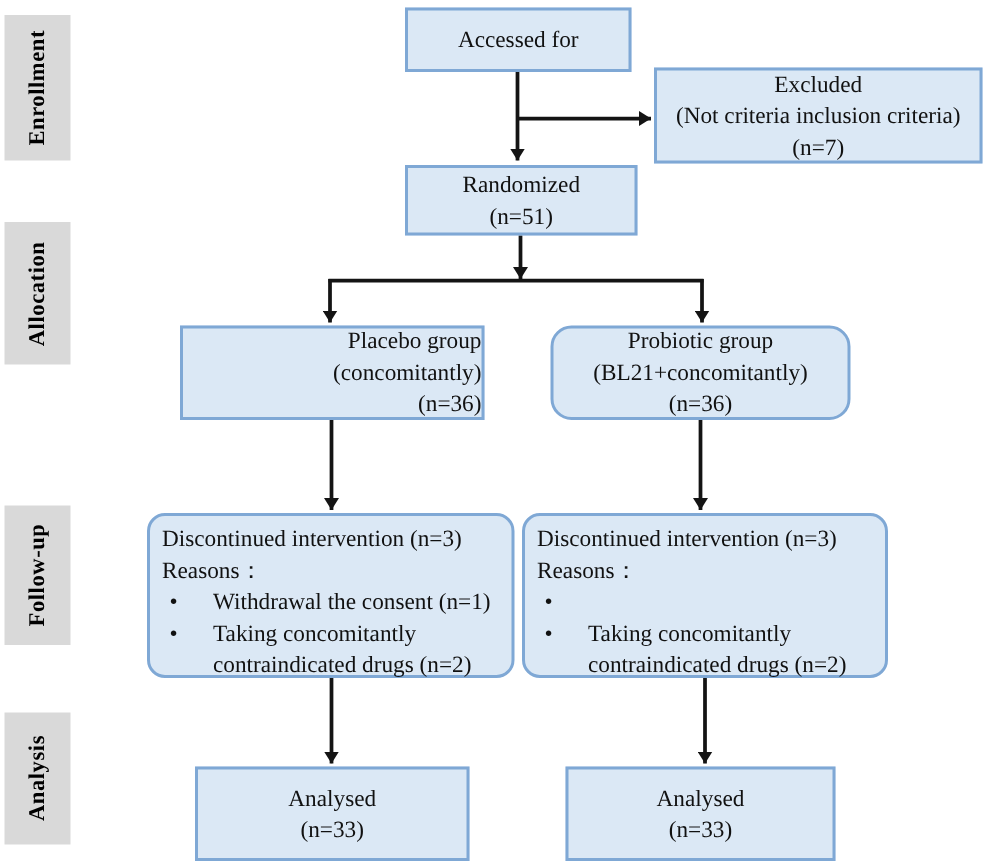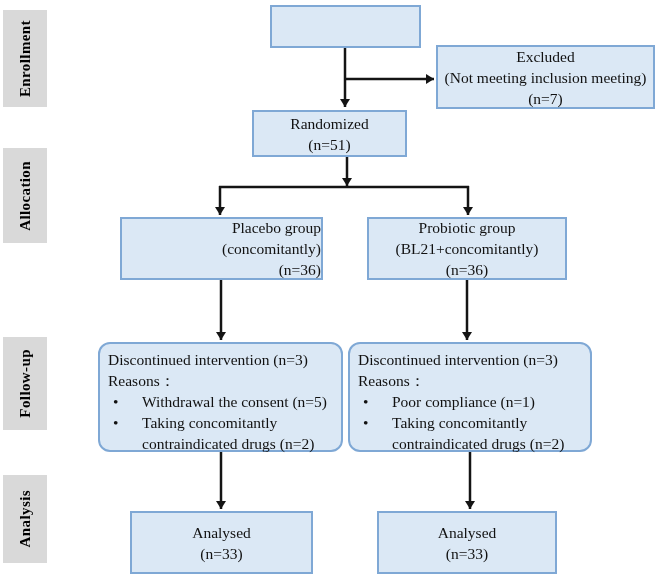--- a/index.html
+++ b/index.html
@@ -27,23 +27,23 @@
     display:flex; flex-direction:column; align-items:center; justify-content:center;
     text-align:center;
   }
   .box.list { padding:5px 8px 4px 8px;border-radius:12px; }
   .bullet-row { display:flex; margin-left:5px; }
   .bullet-dot { flex:0 0 29px; width:29px; }
 
   
   #bx-accessed   { left:270px; top:5px;   width:151px; height:43px; }
   #bx-excluded   { left:436px; top:45px;  width:219px; height:64px; }
-  #bx-randomized { left:252px; top:110px; width:155px; height:47px; }
+  #bx-randomized { left:270px; top:110px; width:155px; height:47px; }
   #bx-placebo    { left:120px; top:217px; width:203px; height:63px;align-items:flex-end; }
-  #bx-probiotic  { left:367px; top:217px; width:200px; height:63px; }
+  #bx-probiotic  { left:367px; top:217px; width:200px; height:63px;border-radius:14px; }
   #bx-fu-left    { left:98px;  top:342px; width:245px; height:110px; }
   #bx-fu-right   { left:348px; top:342px; width:244px; height:110px; }
   #bx-an-left    { left:130px; top:511px; width:183px; height:63px; }
   #bx-an-right   { left:377px; top:511px; width:180px; height:63px; }
 
   
   #st-enrollment { top:10px;  height:97px; }
   #st-allocation { top:148px; height:95px; }
   #st-followup   { top:337px; height:93px; }
   #st-analysis   { top:475px; height:88px; }
@@ -78,25 +78,26 @@
     <span>Allocation</span>
   </div>
   <div class="stage" id="st-followup">
     <span>Follow-up</span>
   </div>
   <div class="stage" id="st-analysis">
     <span>Analysis</span>
   </div>
 
   <div class="box center" id="bx-accessed">
+    <div>Accessed for</div>
   </div>
 
   <div class="box center" id="bx-excluded">
     <div>Excluded</div>
-    <div>(Not meeting inclusion meeting)</div>
+    <div>(Not criteria inclusion criteria)</div>
     <div>(n=7)</div>
   </div>
 
   <div class="box center" id="bx-randomized">
     <div>Randomized</div>
     <div>(n=51)</div>
   </div>
 
   <div class="box center" id="bx-placebo">
     <div>Placebo group</div>
@@ -108,34 +109,33 @@
     <div>Probiotic group</div>
     <div>(BL21+concomitantly)</div>
     <div>(n=36)</div>
   </div>
 
   <div class="box list" id="bx-fu-left">
     <div>Discontinued intervention (n=3)</div>
     <div>Reasons：</div>
     <div class="bullet-row">
       <span class="bullet-dot">•</span>
-      <span>Withdrawal the consent (n=5)</span>
+      <span>Withdrawal the consent (n=1)</span>
     </div>
     <div class="bullet-row">
       <span class="bullet-dot">•</span>
       <span>Taking concomitantly contraindicated drugs (n=2)</span>
     </div>
   </div>
 
   <div class="box list" id="bx-fu-right">
     <div>Discontinued intervention (n=3)</div>
     <div>Reasons：</div>
     <div class="bullet-row">
       <span class="bullet-dot">•</span>
-      <span>Poor compliance (n=1)</span>
     </div>
     <div class="bullet-row">
       <span class="bullet-dot">•</span>
       <span>Taking concomitantly contraindicated drugs (n=2)</span>
     </div>
   </div>
 
   <div class="box center" id="bx-an-left">
     <div>Analysed</div>
     <div>(n=33)</div>

